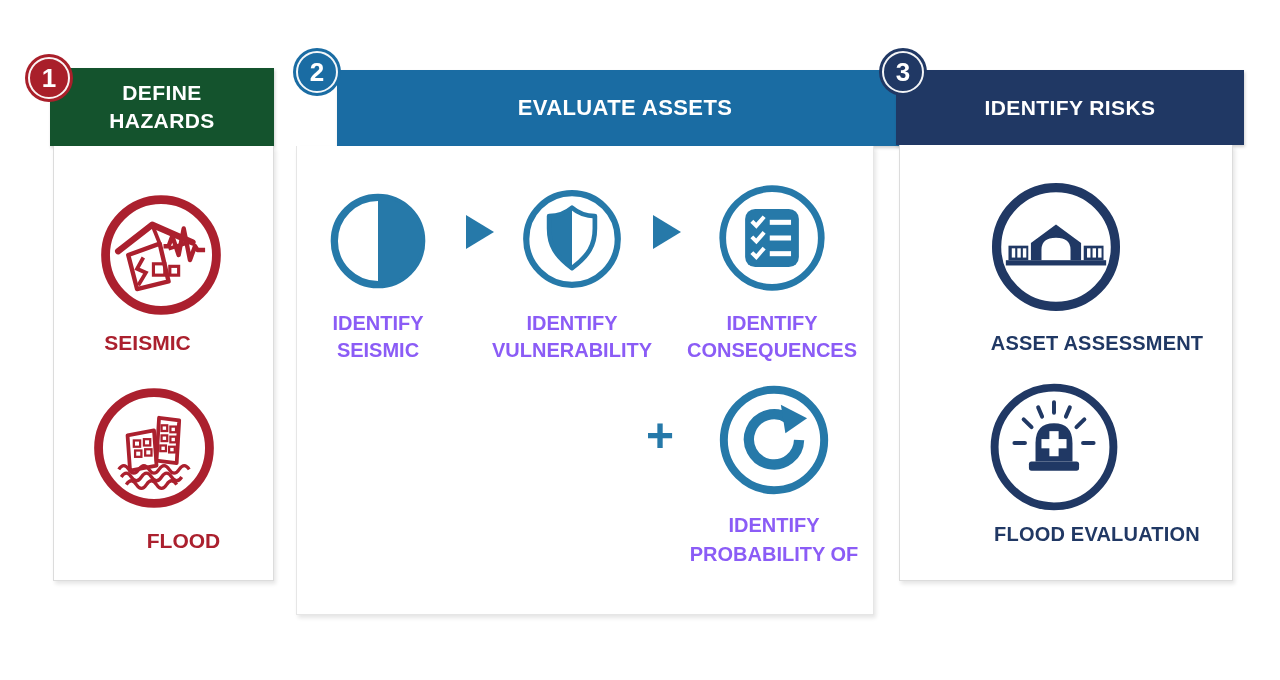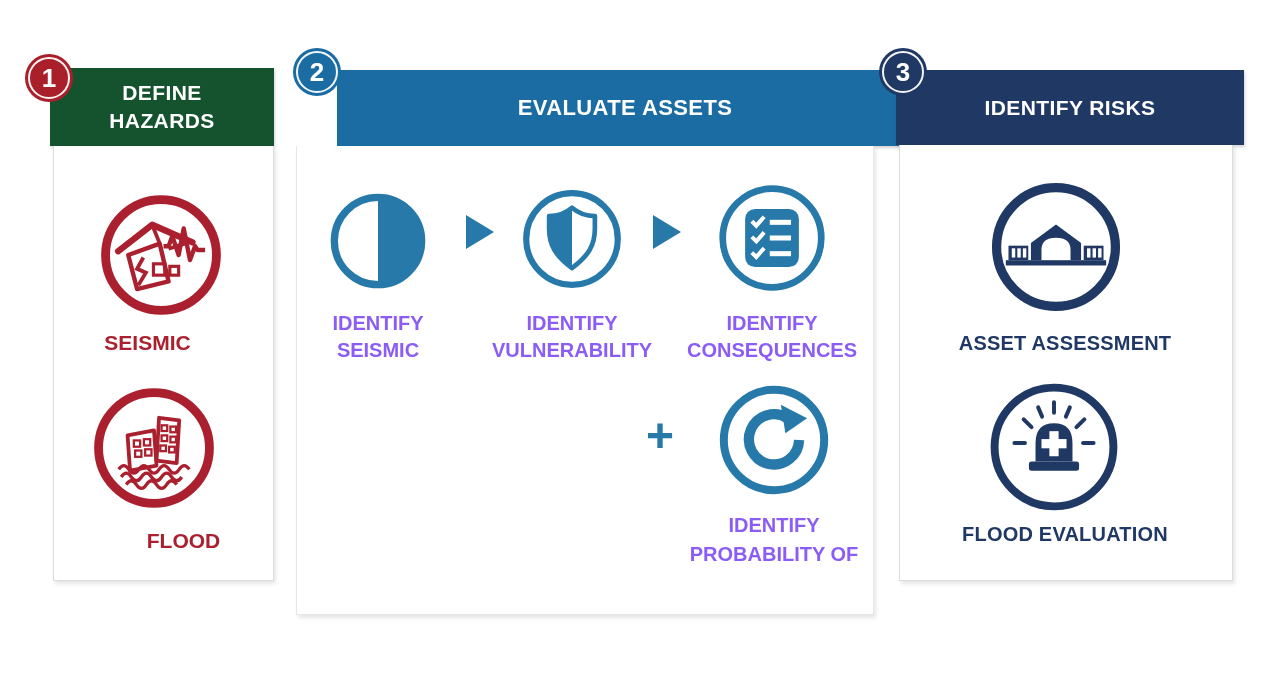--- a/index.html
+++ b/index.html
@@ -28,21 +28,21 @@
     color:#fff;font-size:26px;z-index:5;
   }
   .badge::after{content:"";position:absolute;inset:3px;border:2px solid rgba(255,255,255,0.95);border-radius:50%;}
   .badge-1{left:25px;top:54px;background:#a91f2a;}
   .badge-2{left:293px;top:48px;background:#1a6ca3;}
   .badge-3{left:879px;top:48px;background:#203864;}
   .icon{position:absolute;}
   .lbl{position:absolute;text-align:center;}
   .t-red{color:#ab202e;font-size:21px;}
   .t-blue{color:#8b5cf6;font-size:20px;line-height:27px;}
-  .t-navy{color:#203864;font-size:20px;letter-spacing:0.2px;}
+  .t-navy{color:#203864;font-size:20px;letter-spacing:0.2px;margin-left:32px;}
   .flow-arrow{
     position:absolute;width:0;height:0;
     border-left:28px solid #2679a9;border-top:17px solid transparent;border-bottom:17px solid transparent;
   }
   .plus{position:absolute;color:#2679a9;font-size:48px;line-height:48px;width:54px;text-align:center;}
 </style>
 </head>
 <body>
 
 <div class="canvas">

